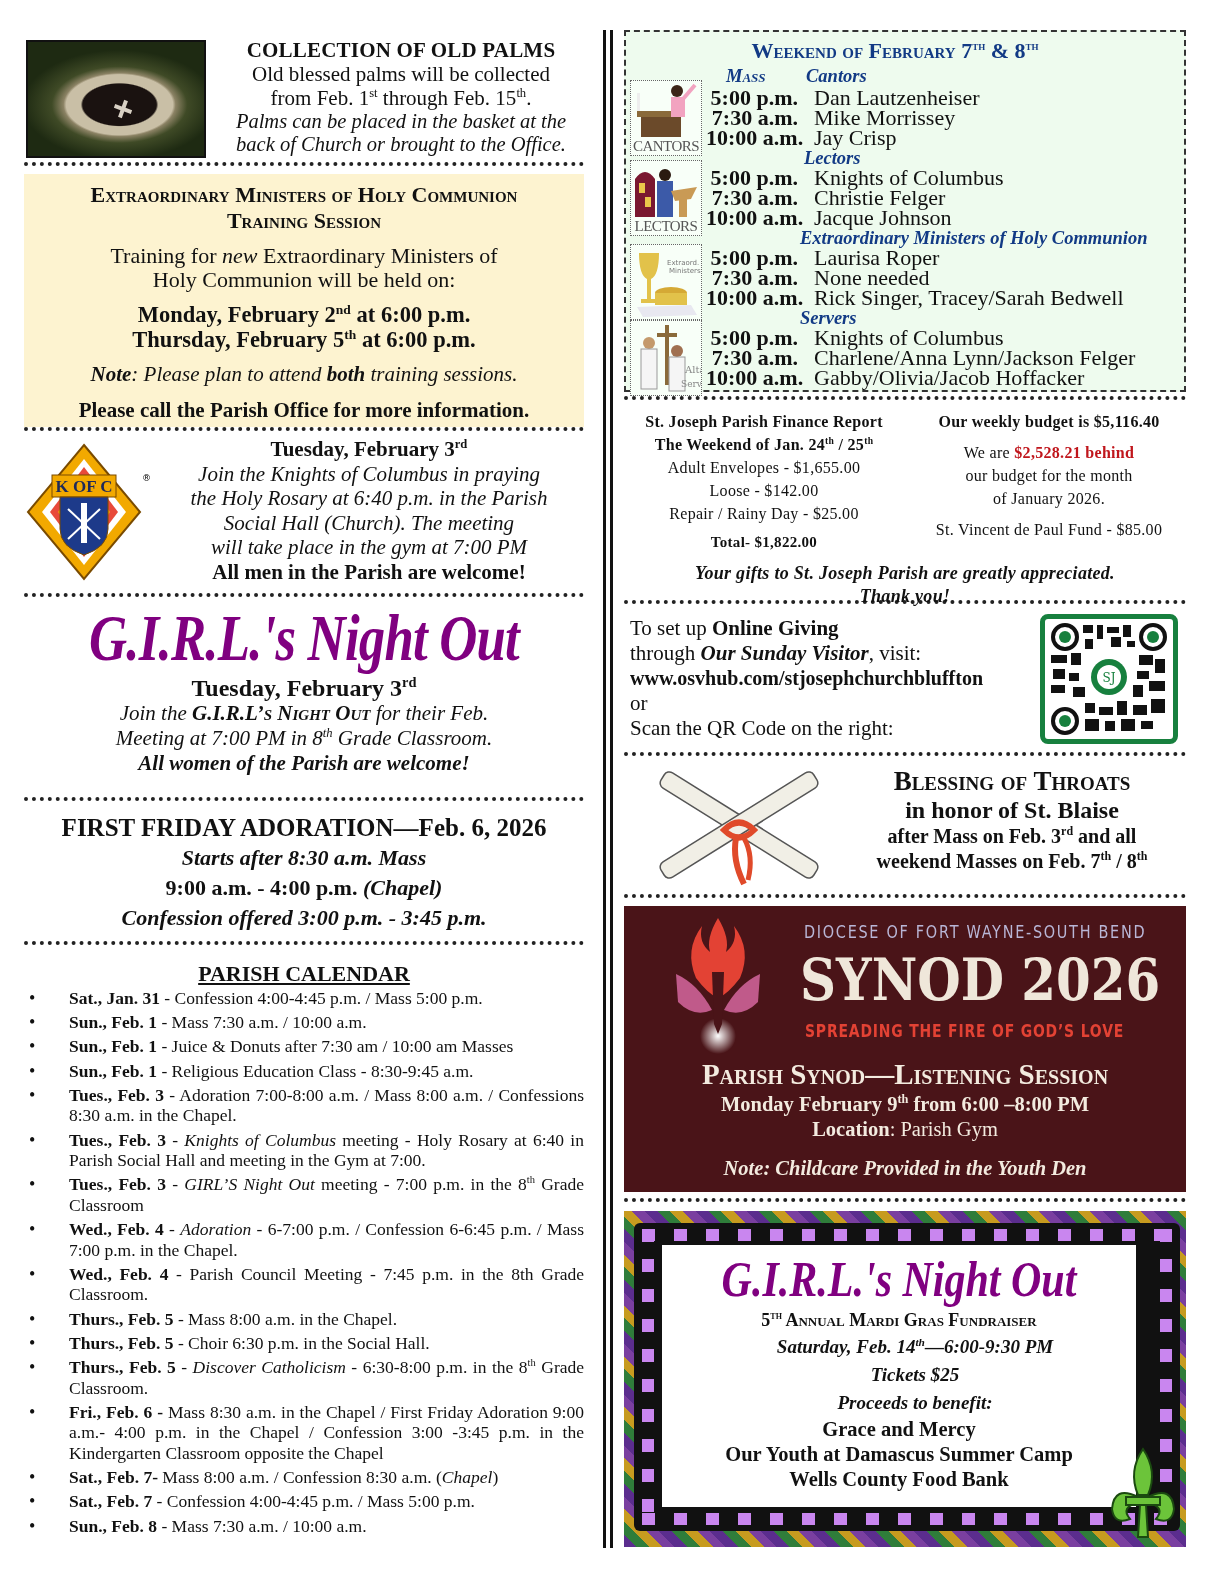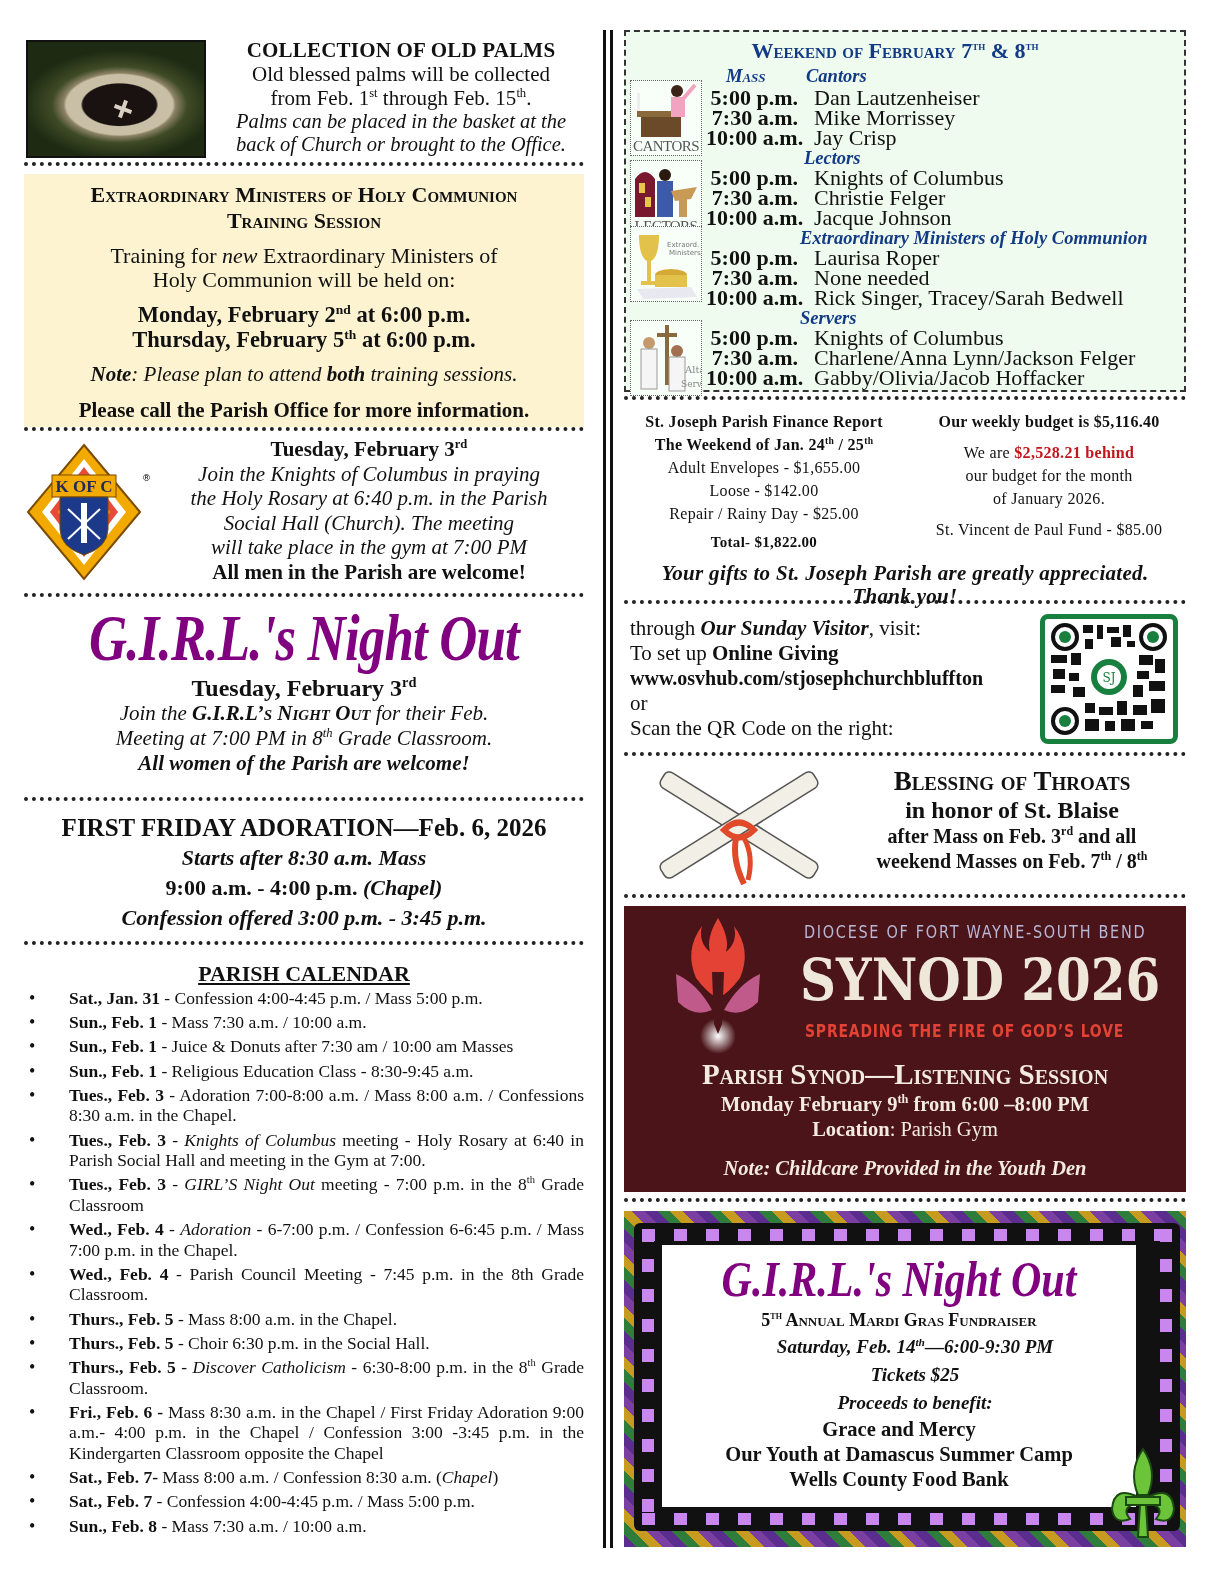--- a/index.html
+++ b/index.html
@@ -76,21 +76,21 @@
   .wk-row .nm { margin-left: 16px; }
   .wk-sub { position: absolute; color: #123a85; font-weight: bold; font-style: italic; font-size: 18.5px; line-height: 20px; }
 
   
   .fin { position: relative; height: 200px; }
   .fin-left { position: absolute; left: 0; top: 10px; width: 280px; text-align: center; font-size: 16px; line-height: 23px; letter-spacing: 0.3px; }
   .fin-left .b { font-weight: bold; }
   .fin-right { position: absolute; left: 288px; top: 10px; width: 274px; text-align: center; font-size: 16px; line-height: 23px; letter-spacing: 0.3px; }
   .fin-right .b { font-weight: bold; }
   .red { color: #c0161c; font-weight: bold; }
-  .fin-foot { position: absolute; left: 0; top: 162px; width: 100%; text-align: center; font-weight: bold; font-style: italic; font-size: 21px; line-height: 23px; letter-spacing: 0.3px; }
+  .fin-foot { position: absolute; left: 0; top: 162px; width: 100%; text-align: center; font-weight: bold; font-style: italic; font-size: 18px; line-height: 23px; letter-spacing: 0.3px; }
 
   
   .online { position: relative; height: 148px; }
   .online-text { position: absolute; left: 6px; top: 12px; font-size: 21px; line-height: 25px; }
   .online-text .url { font-weight: bold; font-size: 20px; }
   .qr { position: absolute; left: 416px; top: 10px; width: 138px; height: 130px; border: 5px solid #17803e; border-radius: 8px; background: #fff; }
 
   
   .blessing { position: relative; height: 138px; }
   .candles { position: absolute; left: 20px; top: 4px; width: 190px; height: 130px; }
@@ -261,21 +261,21 @@
           <path d="M4 56 V18 Q14 4 24 18 V56 Z" fill="#7a1830"></path>
           <rect x="8" y="22" width="6" height="10" fill="#e9c64a"></rect>
           <rect x="14" y="36" width="6" height="10" fill="#e9c64a"></rect>
           <circle cx="34" cy="14" r="6" fill="#2a1a10"></circle>
           <rect x="26" y="20" width="16" height="36" fill="#3c5aa8"></rect>
           <polygon points="40,30 66,26 60,38 44,40" fill="#c99a55"></polygon>
           <rect x="48" y="38" width="8" height="18" fill="#c99a55"></rect>
         </svg>
       <div class="lbl">LECTORS</div>
     </div>
-    <div class="wk-icon" style="top:194px;">
+    <div class="wk-icon" style="top:212px;">
       <svg width="72" height="76" viewBox="0 0 72 76">
           <path d="M8 8 H28 Q28 30 20 34 V54 H26 V58 H10 V54 H16 V34 Q8 30 8 8 Z" fill="#e2c24a"></path>
           <ellipse cx="40" cy="48" rx="16" ry="6" fill="#d5a935"></ellipse>
           <rect x="24" y="48" width="32" height="12" fill="#e2c24a"></rect>
           <polygon points="6,62 60,60 66,70 12,72" fill="#e8e8f0"></polygon>
           <text x="36" y="20" font-size="7" fill="#777" font-family="DejaVu Sans, sans-serif">Extraord.</text>
           <text x="38" y="28" font-size="7" fill="#777" font-family="DejaVu Sans, sans-serif">Ministers</text>
         </svg>
     </div>
     <div class="wk-icon" style="top:288px;">
@@ -331,22 +331,22 @@
     <div class="fin-foot">
       <div>Your gifts to St. Joseph Parish are greatly appreciated.</div>
       <div>Thank you!</div>
     </div>
   </section>
 
   <div class="dotted"></div>
 
   <section class="online">
     <div class="online-text">
+      <div><span>To set up </span><b>Online Giving</b></div>
       <div><span>through </span><b><i>Our Sunday Visitor</i></b><span>, visit:</span></div>
-      <div><span>To set up </span><b>Online Giving</b></div>
       <div class="url">www.osvhub.com/stjosephchurchbluffton</div>
       <div>or</div>
       <div>Scan the QR Code on the right:</div>
     </div>
     <div class="qr">
       <svg width="128" height="120" viewBox="0 0 128 120">
         <circle cx="20" cy="18" r="12" fill="none" stroke="#111" stroke-width="4"></circle>
           <circle cx="20" cy="18" r="6" fill="#17803e"></circle>
         <circle cx="108" cy="18" r="12" fill="none" stroke="#111" stroke-width="4"></circle>
           <circle cx="108" cy="18" r="6" fill="#17803e"></circle>

